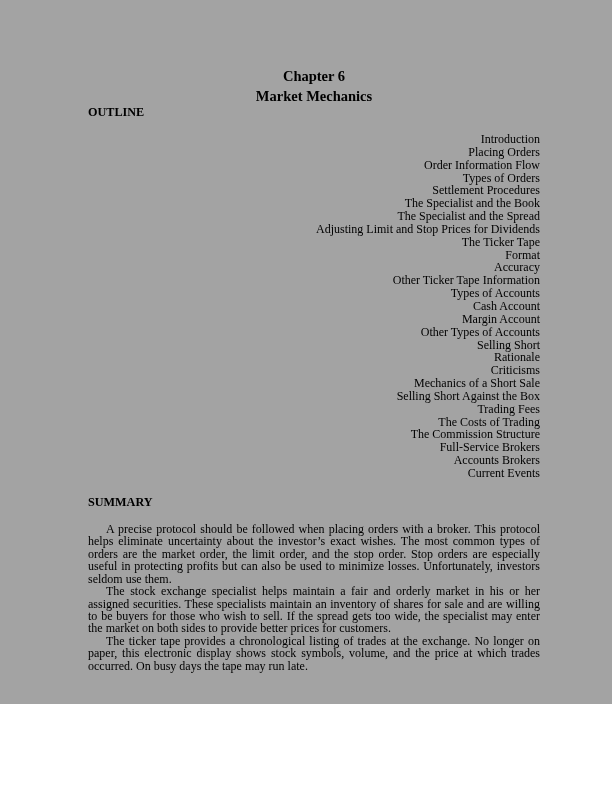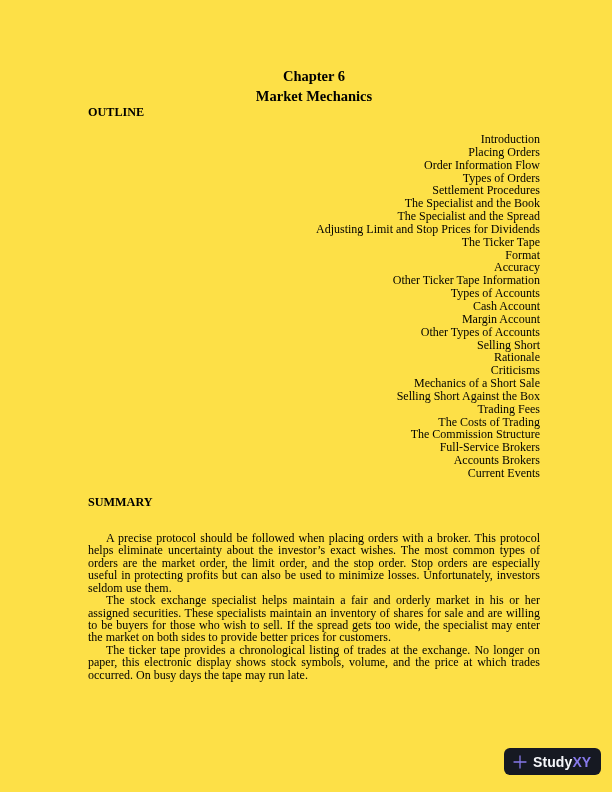--- a/index.html
+++ b/index.html
@@ -3,22 +3,22 @@
 <meta charset="utf-8">
 <style>
   html, body {
     margin: 0;
     padding: 0;
     background: #ffffff;
   }
   .page {
     position: relative;
     width: 612px;
-    height: 792px;
-    background: #fde047;
+    height: 704px;
+    background: #a3a3a3;
     font-family: "Liberation Serif", "DejaVu Serif", serif;
     color: #000000;
     overflow: hidden;
     box-sizing: border-box;
   }
   .title-block {
     padding-top: 66px;
     margin-left: 88px;
     margin-right: 72px;
     text-align: center;
@@ -42,21 +42,21 @@
     font-size: 12px;
     line-height: 12.85px;
     text-align: right;
   }
   .outline-item.lvl-0 { padding-left: 0; }
   .outline-item.lvl-1 { padding-left: 36px; }
   .summary-heading {
     margin-top: 16px;
   }
   .summary-body {
-    margin-top: 23px;
+    margin-top: 14px;
     font-size: 12px;
     line-height: 12.45px;
   }
   .summary-paragraph {
     margin: 0;
     text-align: justify;
     text-indent: 18px;
   }
   .brand-badge {
     position: absolute;

